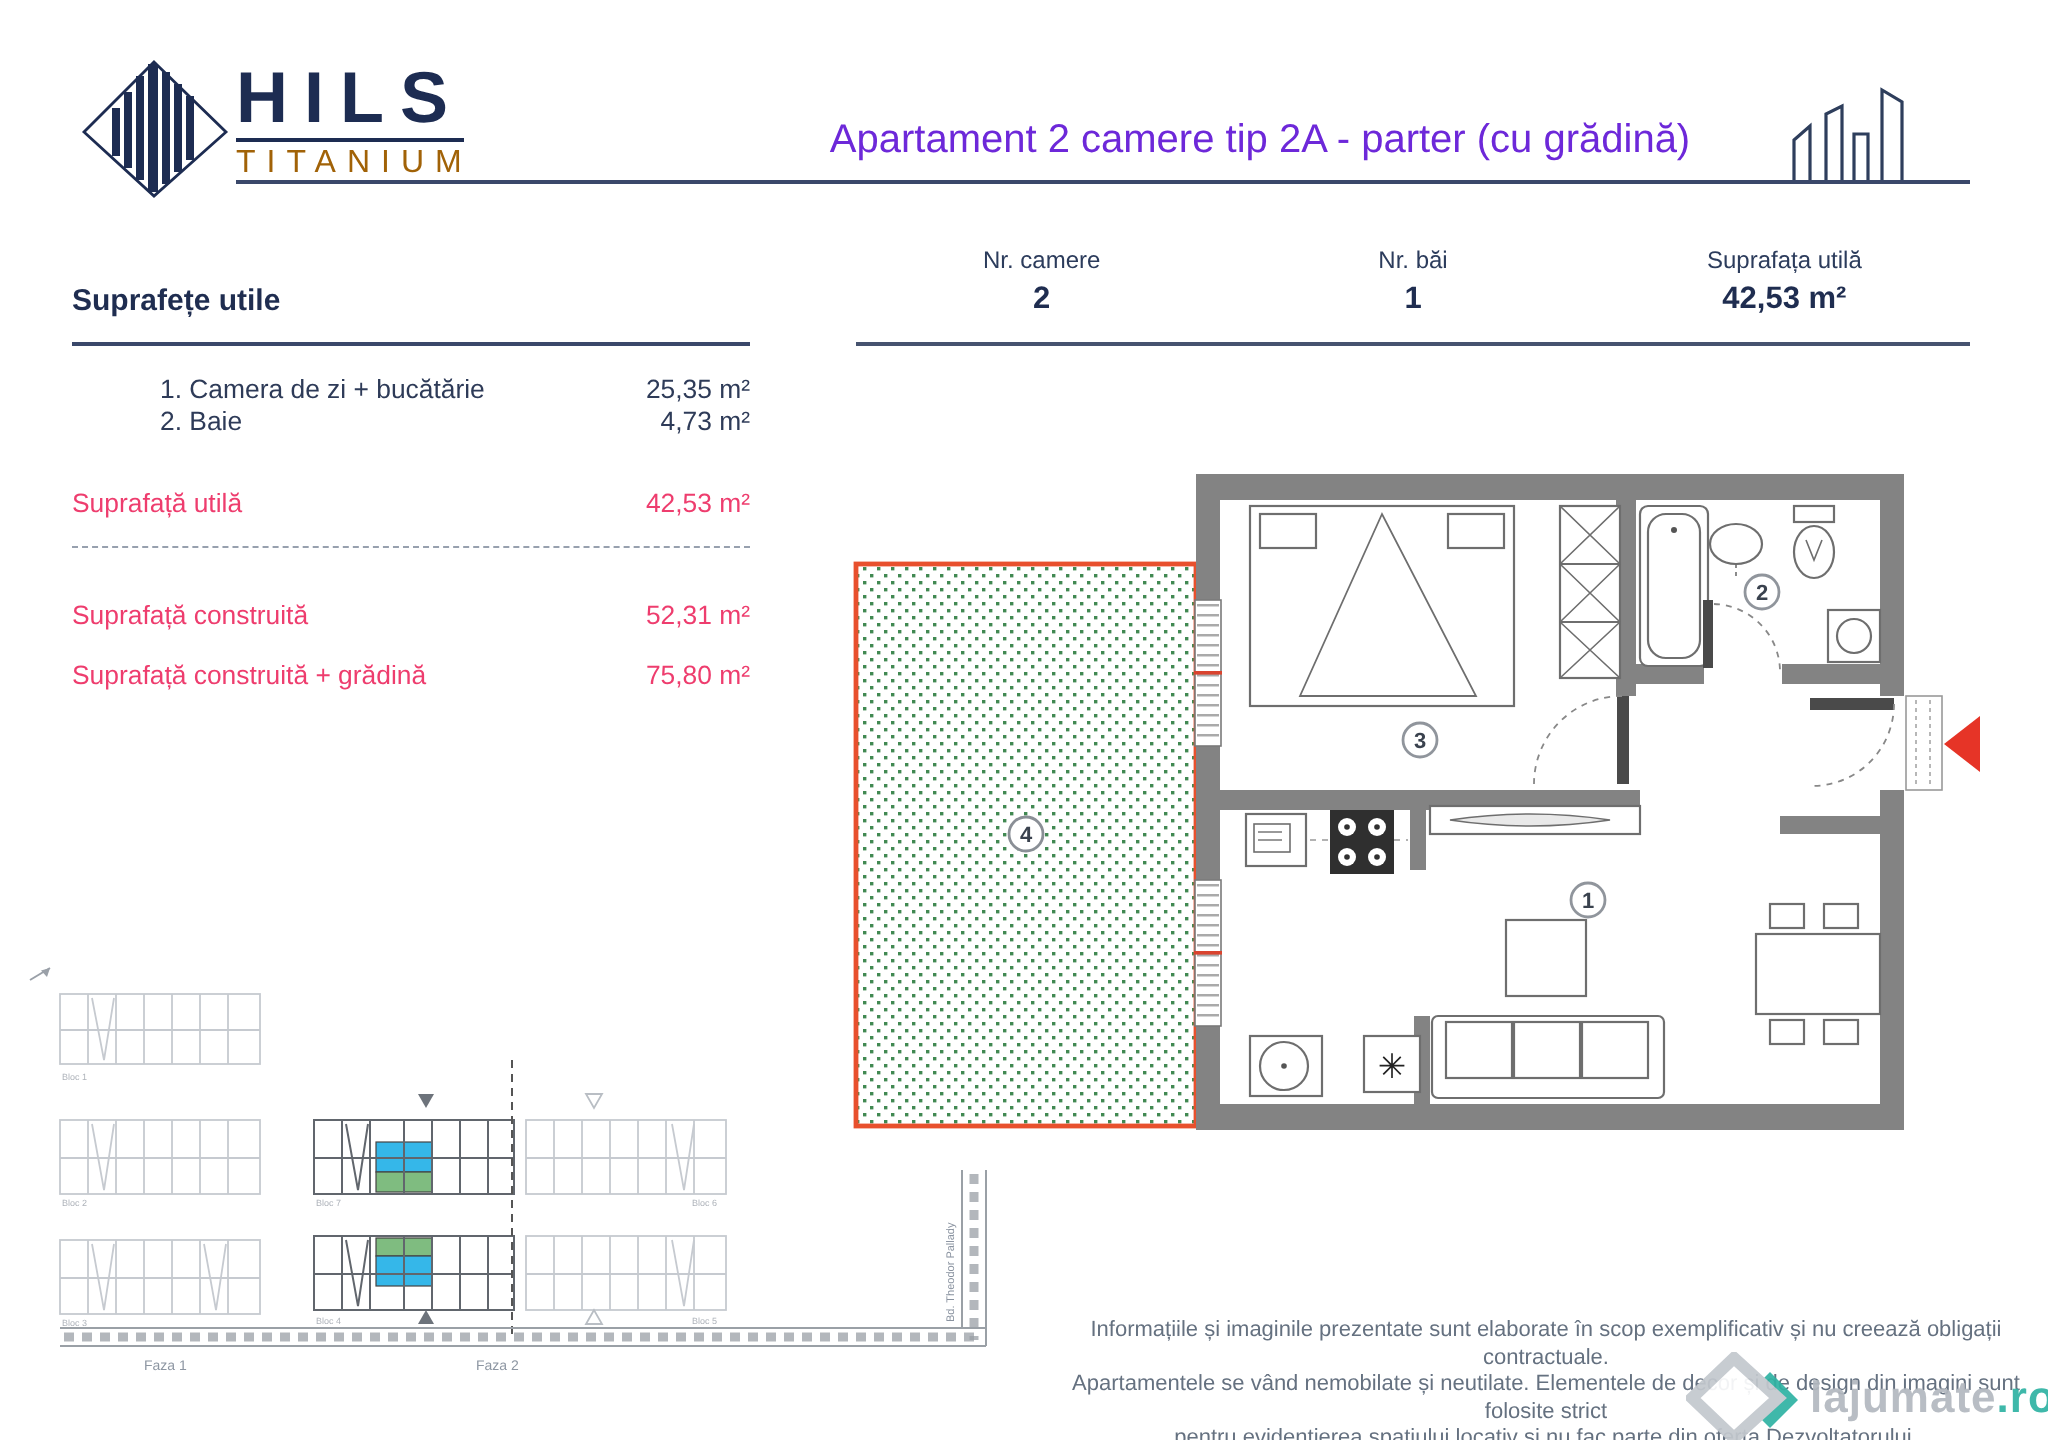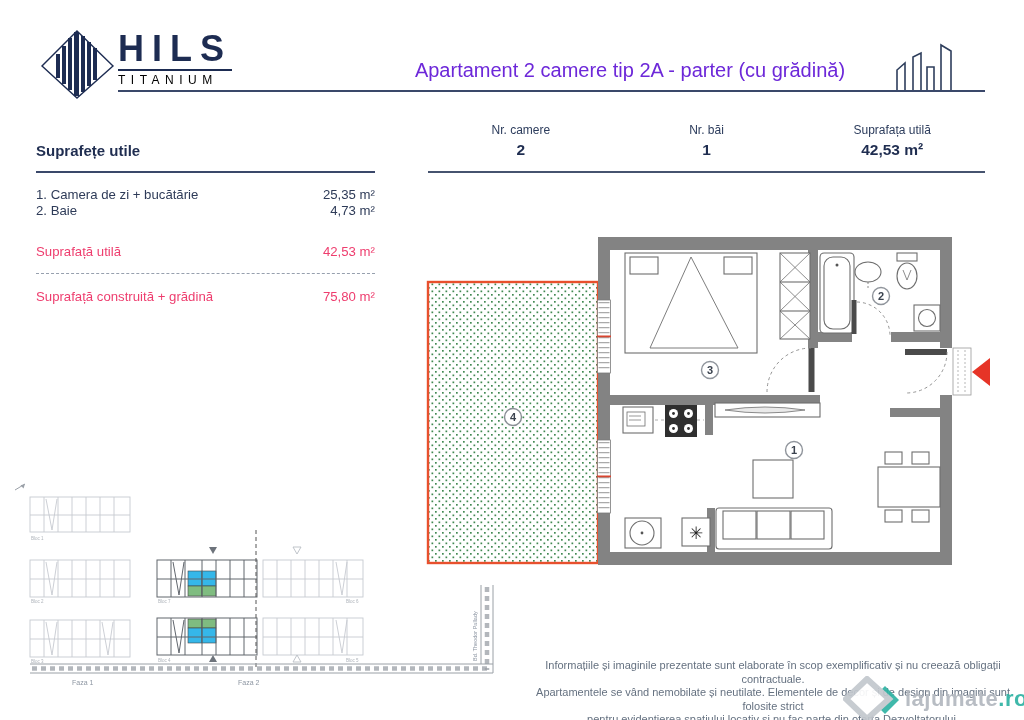--- a/index.html
+++ b/index.html
@@ -7,37 +7,37 @@
     width:1024px;height:720px;position:relative;overflow:hidden;
     background:#ffffff;
     font-family:"Liberation Sans","DejaVu Sans",sans-serif;
     color:#22304e;
   }
   
   .logo-icon{position:absolute;left:40px;top:28px;}
   .logo-text{position:absolute;left:118px;top:30px;width:118px;}
   .logo-name{font-size:36px;font-weight:bold;letter-spacing:8px;color:#1d2c52;line-height:38px;}
   .logo-rule{height:2px;background:#1d2c52;margin:1px 0 2px 0;width:114px;}
-  .logo-sub{font-size:12px;letter-spacing:5.5px;color:#000000;}
+  .logo-sub{font-size:16px;letter-spacing:5.5px;color:#a16207;}
   .header-underline{position:absolute;left:118px;top:90px;width:867px;height:2px;background:#3a486a;}
   .page-title{position:absolute;left:370px;top:59px;width:520px;text-align:center;
     font-size:20px;font-weight:normal;color:#6d28d9;}
   .skyline{position:absolute;left:893px;top:40px;}
   
   .stats{position:absolute;left:428px;top:123px;width:557px;display:flex;}
   .stat{flex:1;text-align:center;}
   .stat-label{font-size:12px;color:#2c3c5c;}
   .stat-value{font-size:15.5px;font-weight:bold;color:#1f2d50;margin-top:4px;}
   .stats-underline{position:absolute;left:428px;top:171px;width:557px;height:2px;background:#46536f;}
   
   .areas{position:absolute;left:36px;top:142px;width:339px;font-size:13.2px;}
   .areas-heading{font-size:15px;font-weight:bold;color:#1f2d50;}
   .areas-rule{height:2px;background:#3a486a;margin-top:12px;}
   .arow{display:flex;justify-content:space-between;line-height:15.5px;color:#2e3b58;}
-  .areas-list{margin-top:14px;}
+  .areas-list{margin-top:14px;margin-left:44px;}
   .pink,.pink *{color:#ee3d6e;}
   .mt13{margin-top:26px;} .mt15{margin-top:15px;}
   .dashed-rule{border-top:1px dashed #97a0ae;margin-top:13px;height:0;}
   
   .floorplan{position:absolute;left:420px;top:230px;}
   .siteplan{position:absolute;left:10px;top:472px;}
   
   .disclaimer{position:absolute;left:530px;top:659px;width:486px;text-align:center;
     font-size:11px;line-height:13.5px;color:#657180;}
   .watermark{position:absolute;left:843px;top:676px;display:flex;align-items:center;opacity:0.92;}
@@ -99,20 +99,24 @@
     <div class="arow">
       <span>2. Baie</span>
       <span>4,73 m²</span>
     </div>
   </div>
   <div class="arow pink mt13">
     <span>Suprafață utilă</span>
     <span>42,53 m²</span>
   </div>
   <div class="dashed-rule"></div>
+  <div class="arow pink mt13">
+    <span>Suprafață construită</span>
+    <span>52,31 m²</span>
+  </div>
   <div class="arow pink mt15">
     <span>Suprafață construită + grădină</span>
     <span>75,80 m²</span>
   </div>
 </div>
 
 <svg class="floorplan" width="595" height="345" viewBox="0 0 595 345">
   <defs>
     <pattern id="gdots" width="7" height="7" patternUnits="userSpaceOnUse">
       <rect width="7" height="7" fill="#ffffff"></rect>

